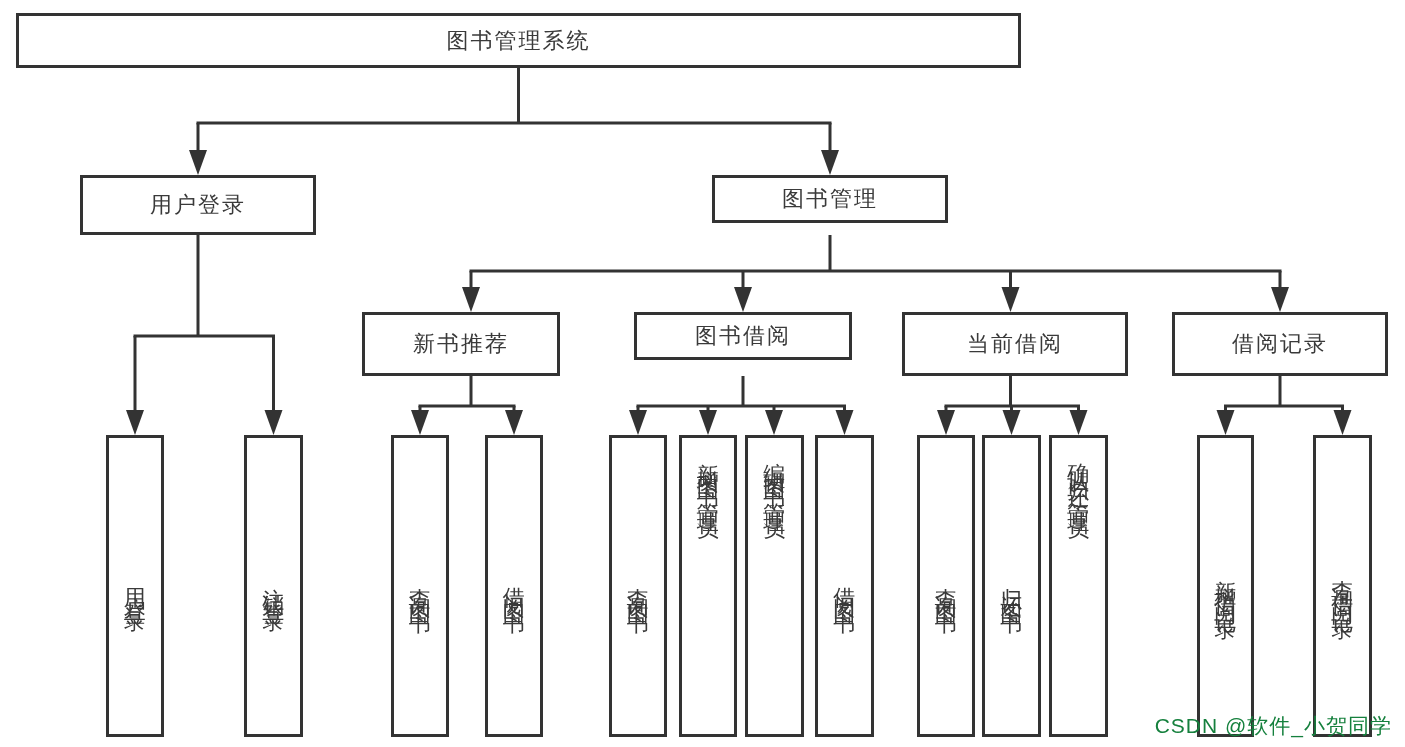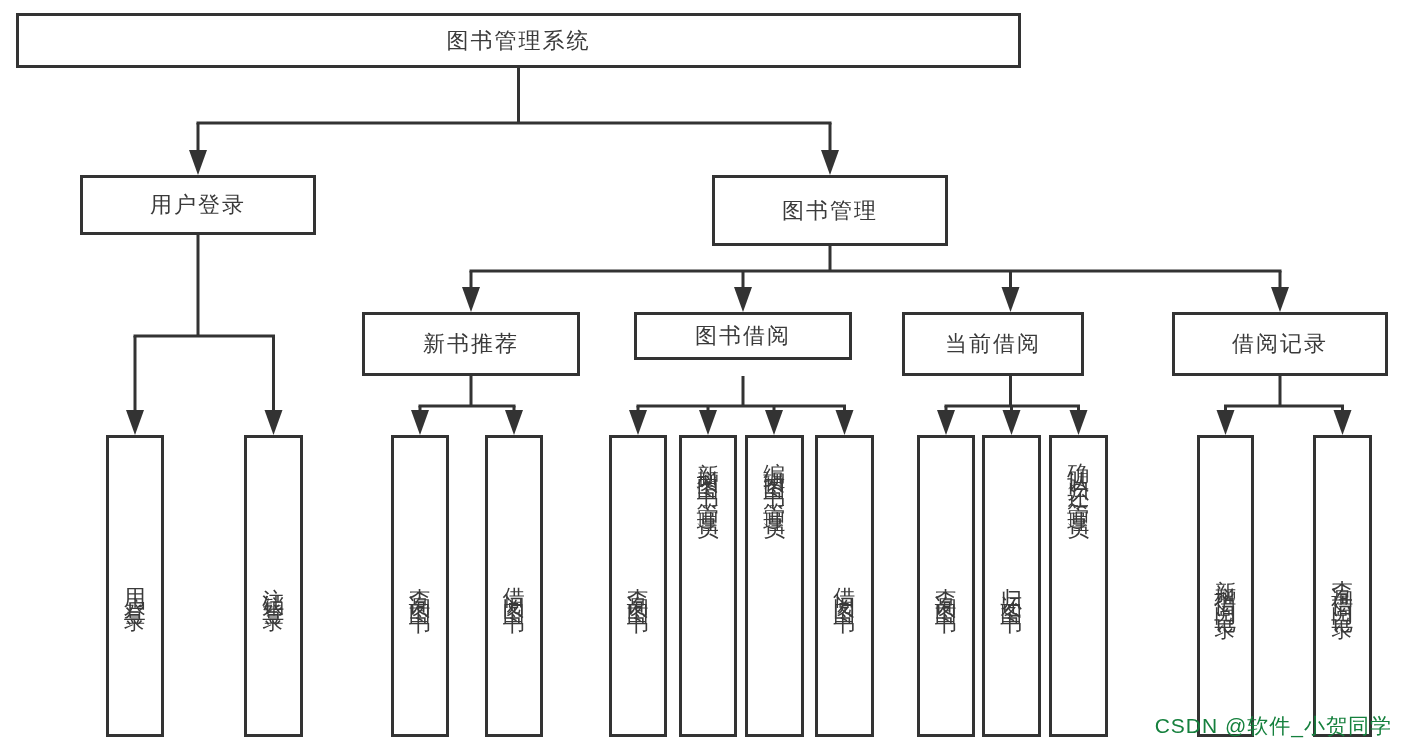--- a/index.html
+++ b/index.html
@@ -120,31 +120,31 @@
     </g>
   </svg>
 
   <div class="box" style="left:16px; top:13px; width:1005px; height:55px">
     <span class="h-label">图书管理系统</span>
   </div>
 
   <div class="box" style="left:80px; top:175px; width:236px; height:60px">
     <span class="h-label">用户登录</span>
   </div>
-  <div class="box" style="left:712px; top:175px; width:236px; height:71px">
+  <div class="box" style="left:712px; top:175px; width:236px; height:48px">
     <span class="h-label">图书管理</span>
   </div>
 
-  <div class="box" style="left:362px; top:312px; width:218px; height:64px">
+  <div class="box" style="left:362px; top:312px; width:198px; height:64px">
     <span class="h-label">新书推荐</span>
   </div>
   <div class="box" style="left:634px; top:312px; width:218px; height:48px">
     <span class="h-label">图书借阅</span>
   </div>
-  <div class="box" style="left:902px; top:312px; width:182px; height:64px">
+  <div class="box" style="left:902px; top:312px; width:226px; height:64px">
     <span class="h-label">当前借阅</span>
   </div>
   <div class="box" style="left:1172px; top:312px; width:216px; height:64px">
     <span class="h-label">借阅记录</span>
   </div>
 
   <div class="box v-box" style="left:106px; top:435px; width:58px; height:302px">
     <span class="v-label">用户登录</span>
   </div>
   <div class="box v-box" style="left:244px; top:435px; width:59px; height:302px">

